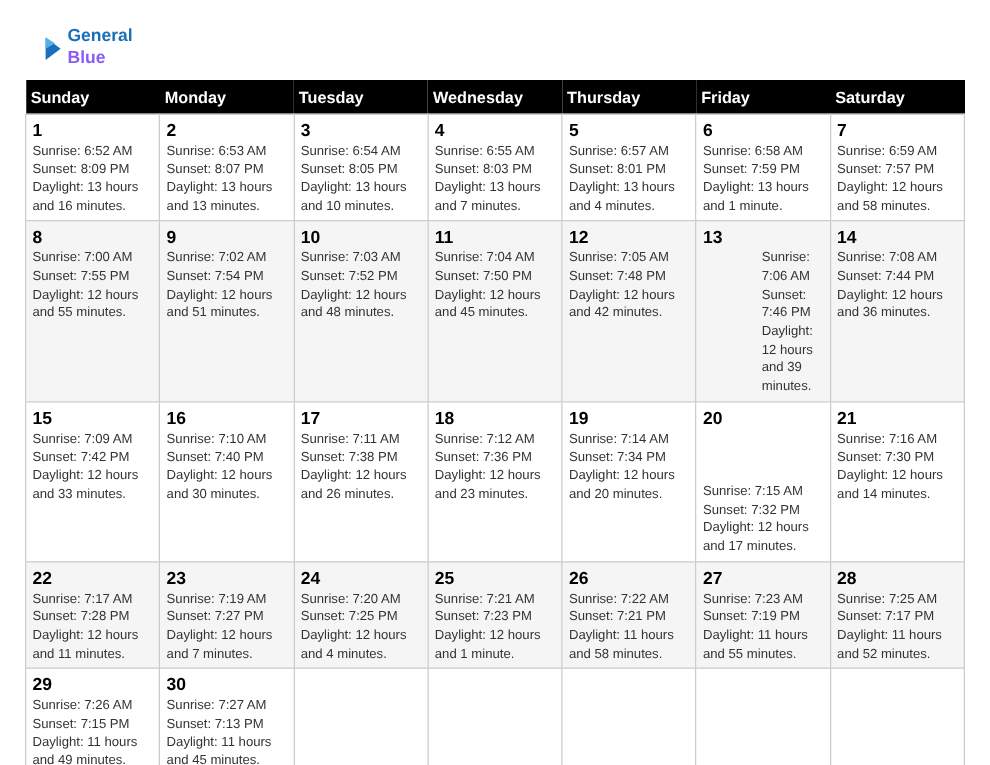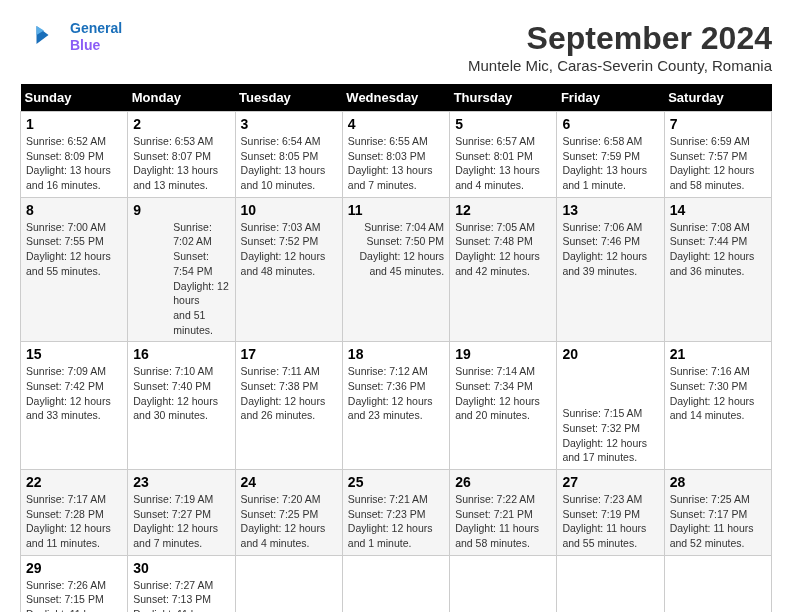--- a/index.html
+++ b/index.html
@@ -11,22 +11,22 @@
       padding: 20px;
     }
     .header {
       display: flex;
       align-items: flex-start;
       justify-content: space-between;
       margin-bottom: 10px;
     }
     .logo {
       display: flex;
-      align-items: flex-start;
-      gap: 20px;
+      align-items: flex-end;
+      gap: 4px;
     }
     .logo-text {
       font-size: 14px;
       font-weight: bold;
       color: #333;
       line-height: 1.2;
     }
     .logo-text span {
       color: #1a6fba;
     }
@@ -94,24 +94,20 @@
     <svg class="logo-icon" viewBox="0 0 40 40">
       <rect x="0" y="0" width="40" height="40" fill="white"></rect>
       <polygon points="22,8 38,20 22,32" fill="#1a6fba"></polygon>
       <polygon points="22,8 32,14 22,20" fill="#5aaee8"></polygon>
     </svg>
     <div class="logo-text">
       <span>General</span><br>
       <span style="color:#8b5cf6;">Blue</span>
     </div>
   </div>
-  <div class="title-section">
-    <div class="main-title">September 2024</div>
-    <div class="subtitle">Muntele Mic, Caras-Severin County, Romania</div>
-  </div>
 </div>
 
 <table>
   <thead>
     <tr>
 
     <th>Sunday</th>
         <th>Monday</th>
         <th>Tuesday</th>
         <th>Wednesday</th>
@@ -175,49 +171,49 @@
       <tr>
         <td>
           <span class="day-num">8</span>
           <div class="day-info" style="white-space: pre-line;">Sunrise: 7:00 AM
 Sunset: 7:55 PM
 Daylight: 12 hours
 and 55 minutes.</div>
         </td>
         <td>
           <span class="day-num">9</span>
-          <div class="day-info" style="white-space: pre-line; margin-left: 40px;">Sunrise: 7:02 AM
+          <div class="day-info" style="white-space: pre-line;">Sunrise: 7:02 AM
 Sunset: 7:54 PM
 Daylight: 12 hours
 and 51 minutes.</div>
         </td>
         <td>
           <span class="day-num">10</span>
           <div class="day-info" style="white-space: pre-line;">Sunrise: 7:03 AM
 Sunset: 7:52 PM
 Daylight: 12 hours
 and 48 minutes.</div>
         </td>
         <td>
           <span class="day-num">11</span>
-          <div class="day-info" style="white-space: pre-line; text-align: right;">Sunrise: 7:04 AM
+          <div class="day-info" style="white-space: pre-line;">Sunrise: 7:04 AM
 Sunset: 7:50 PM
 Daylight: 12 hours
 and 45 minutes.</div>
         </td>
         <td>
           <span class="day-num">12</span>
           <div class="day-info" style="white-space: pre-line;">Sunrise: 7:05 AM
 Sunset: 7:48 PM
 Daylight: 12 hours
 and 42 minutes.</div>
         </td>
         <td>
           <span class="day-num">13</span>
-          <div class="day-info" style="white-space: pre-line;">Sunrise: 7:06 AM
+          <div class="day-info" style="white-space: pre-line; margin-left: 47px;">Sunrise: 7:06 AM
 Sunset: 7:46 PM
 Daylight: 12 hours
 and 39 minutes.</div>
         </td>
         <td>
           <span class="day-num">14</span>
           <div class="day-info" style="white-space: pre-line;">Sunrise: 7:08 AM
 Sunset: 7:44 PM
 Daylight: 12 hours
 and 36 minutes.</div>

